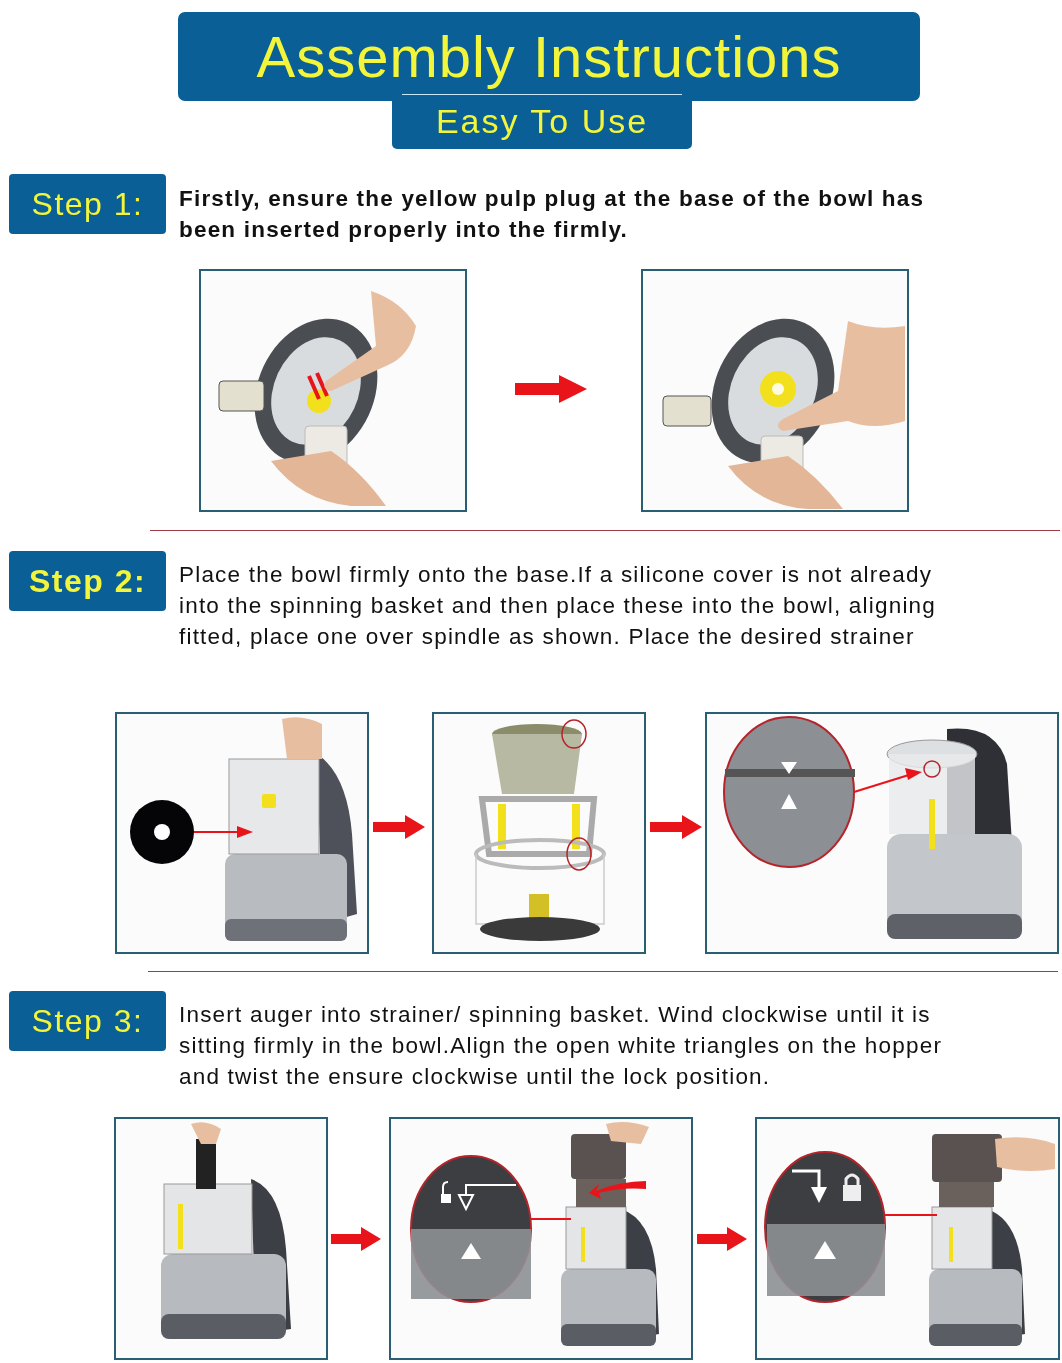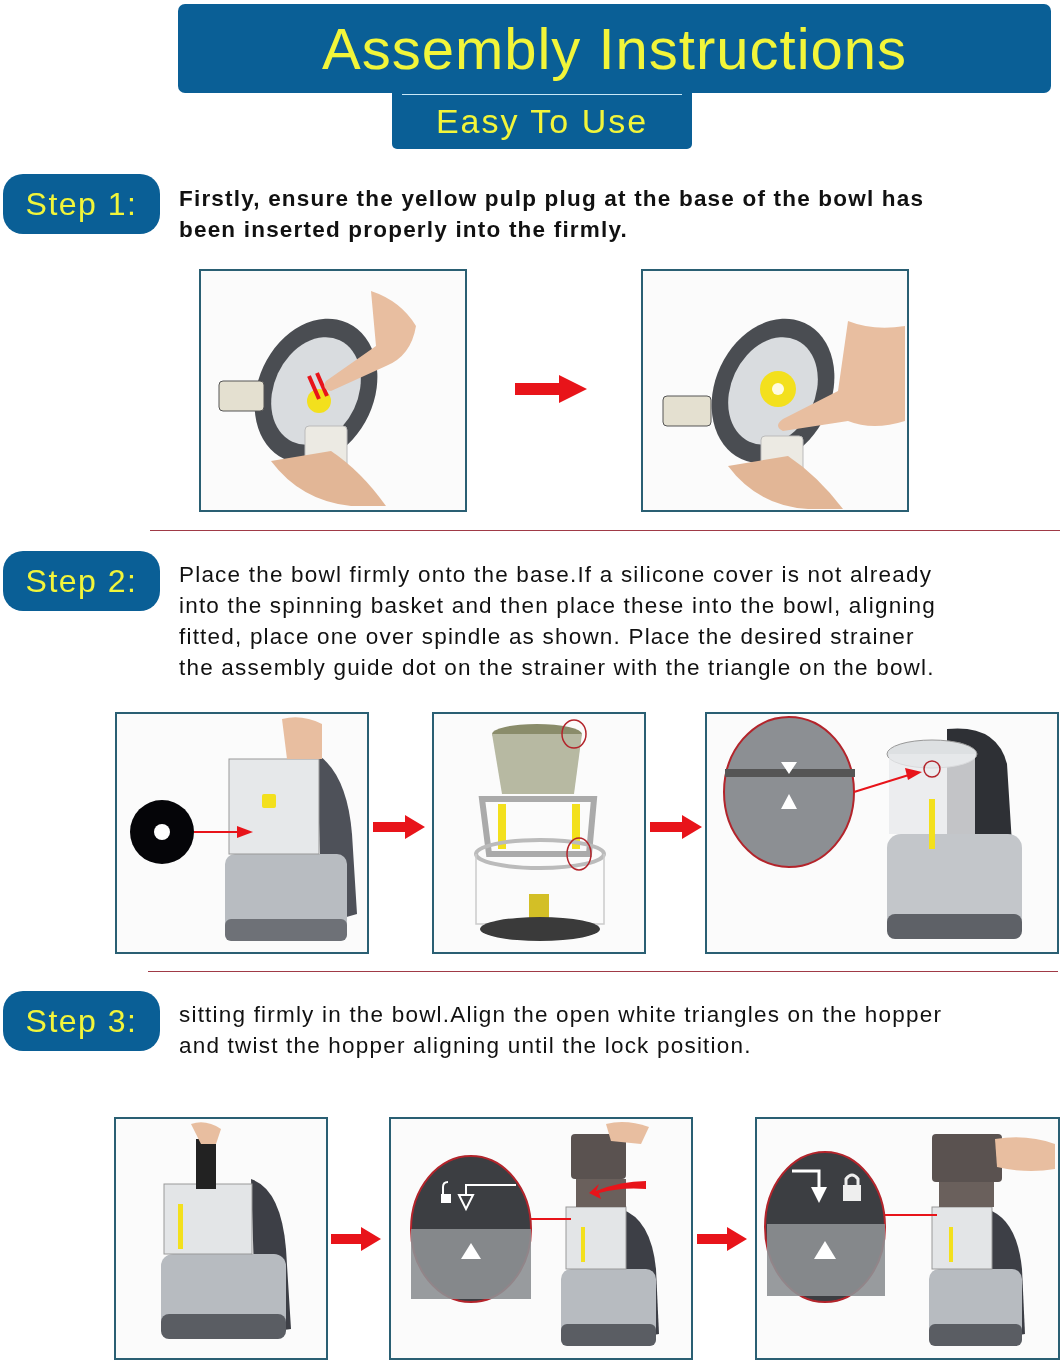--- a/index.html
+++ b/index.html
@@ -1,23 +1,23 @@
 <!DOCTYPE html>
 <html><head>
 <meta charset="utf-8">
 <style>
   html, body { margin:0; padding:0; background:#ffffff; }
   body { width:1062px; height:1363px; position:relative; overflow:hidden; font-family:"Liberation Sans", sans-serif; }
   .abs { position:absolute; }
-  .title-box { left:178px; top:4px; width:873px; height:89px; background:#0a5f96; border-radius:7px; display:flex; align-items:center; justify-content:center; }
+  .title-box { left:178px; top:12px; width:742px; height:89px; background:#0a5f96; border-radius:7px; display:flex; align-items:center; justify-content:center; }
   .title-box span { color:#f2f53a; font-size:58px; letter-spacing:1px; }
   .subtitle-box { left:392px; top:93px; width:300px; height:56px; background:#0a5f96; border-radius:0 0 5px 5px; display:flex; align-items:center; justify-content:center; }
   .subtitle-box::before { content:""; position:absolute; left:10px; right:10px; top:1px; height:1px; background:#c9e8f7; }
   .subtitle-box span { color:#f2f53a; font-size:34px; letter-spacing:2px; }
-  .step-badge { left:3px; width:157px; height:60px; background:#0a5f96; border-radius:20px; display:flex; align-items:center; justify-content:center; }
+  .step-badge { left:9px; width:157px; height:60px; background:#0a5f96; border-radius:4px; display:flex; align-items:center; justify-content:center; }
   .step-badge span { color:#f2f53a; font-size:32px; letter-spacing:1.5px; }
   .step-text { left:179px; color:#111; font-size:22.5px; line-height:31px; letter-spacing:1.2px; }
   .step-text div { white-space:nowrap; }
   .photo { border:2px solid #2a5f73; background:#fafafa; box-sizing:border-box; overflow:hidden; }
   .arrow { width:72px; height:28px; }
   .divider { height:1px; background:#a03a46; }
   svg { display:block; }
 </style>
 </head>
 <body>
@@ -64,28 +64,27 @@
     <rect x="118" y="165" width="42" height="55" rx="4" fill="#eceae3" stroke="#bbb"></rect>
     <circle cx="135" cy="118" r="18" fill="#f3e01d"></circle>
     <circle cx="135" cy="118" r="6" fill="#fffbe0"></circle>
     <path d="M205 50 Q230 60 262 55 L262 150 Q230 160 205 150 L140 160 Q130 155 140 148 L195 120 Z" fill="#e8bea0"></path>
     <path d="M85 195 Q115 235 165 238 L200 238 Q175 205 145 185 Z" fill="#e2b696"></path>
   </svg>
 </div>
 
 <div class="abs divider" style="left:150px; top:530px; width:910px;"></div>
 
-<div class="abs step-badge" style="top:551px;">
+<div class="abs step-badge" style="top:551px;font-weight:bold;">
   <span>Step 2:</span>
 </div>
 <div class="abs step-text" style="top:559px;">
   <div>Place the bowl firmly onto the base.If a silicone cover is not already</div>
   <div>into the spinning basket and then place these into the bowl, aligning</div>
   <div>fitted, place one over spindle as shown. Place the desired strainer</div>
-  <div>the assembly guide dot on the strainer with the triangle on the bowl.</div>
 </div>
 
 <div class="abs photo" style="left:115px; top:712px; width:254px; height:242px;">
   <svg width="250" height="238" viewBox="0 0 250 238">
     <rect width="250" height="238" fill="#fbfbfb"></rect>
     <path d="M200 40 Q230 60 235 120 L240 200 L205 210 Z" fill="#4e5159"></path>
     <rect x="108" y="140" width="122" height="85" rx="10" fill="#b8bcc1"></rect>
     <rect x="108" y="205" width="122" height="22" rx="6" fill="#6e7177"></rect>
     <rect x="112" y="45" width="90" height="95" fill="#e6e8ea" stroke="#999"></rect>
     <rect x="145" y="80" width="14" height="14" rx="2" fill="#f3e01d"></rect>
@@ -140,22 +139,23 @@
     <path d="M198 54 L215 58 L201 66 Z" fill="#e8141a"></path>
   </svg>
 </div>
 
 <div class="abs divider" style="left:148px; top:971px; width:910px;"></div>
 
 <div class="abs step-badge" style="top:991px;">
   <span>Step 3:</span>
 </div>
 <div class="abs step-text" style="top:999px;">
+  <div>Insert auger into strainer/ spinning basket. Wind clockwise until it is</div>
   <div>sitting firmly in the bowl.Align the open white triangles on the hopper</div>
-  <div>and twist the hopper aligning until the lock position.</div>
+  <div>and twist the ensure clockwise until the lock position.</div>
 </div>
 
 <div class="abs photo" style="left:114px; top:1117px; width:214px; height:243px;">
   <svg width="210" height="239" viewBox="0 0 210 239">
     <rect width="210" height="239" fill="#fbfbfb"></rect>
     <path d="M135 60 Q165 70 170 130 L175 210 L140 215 Z" fill="#3d3f46"></path>
     <rect x="45" y="135" width="125" height="80" rx="12" fill="#b7bbc0"></rect>
     <rect x="45" y="195" width="125" height="25" rx="8" fill="#5a5d63"></rect>
     <rect x="48" y="65" width="88" height="70" fill="#e3e5e7" stroke="#999"></rect>
     <rect x="62" y="85" width="5" height="45" fill="#f3e01d"></rect>

